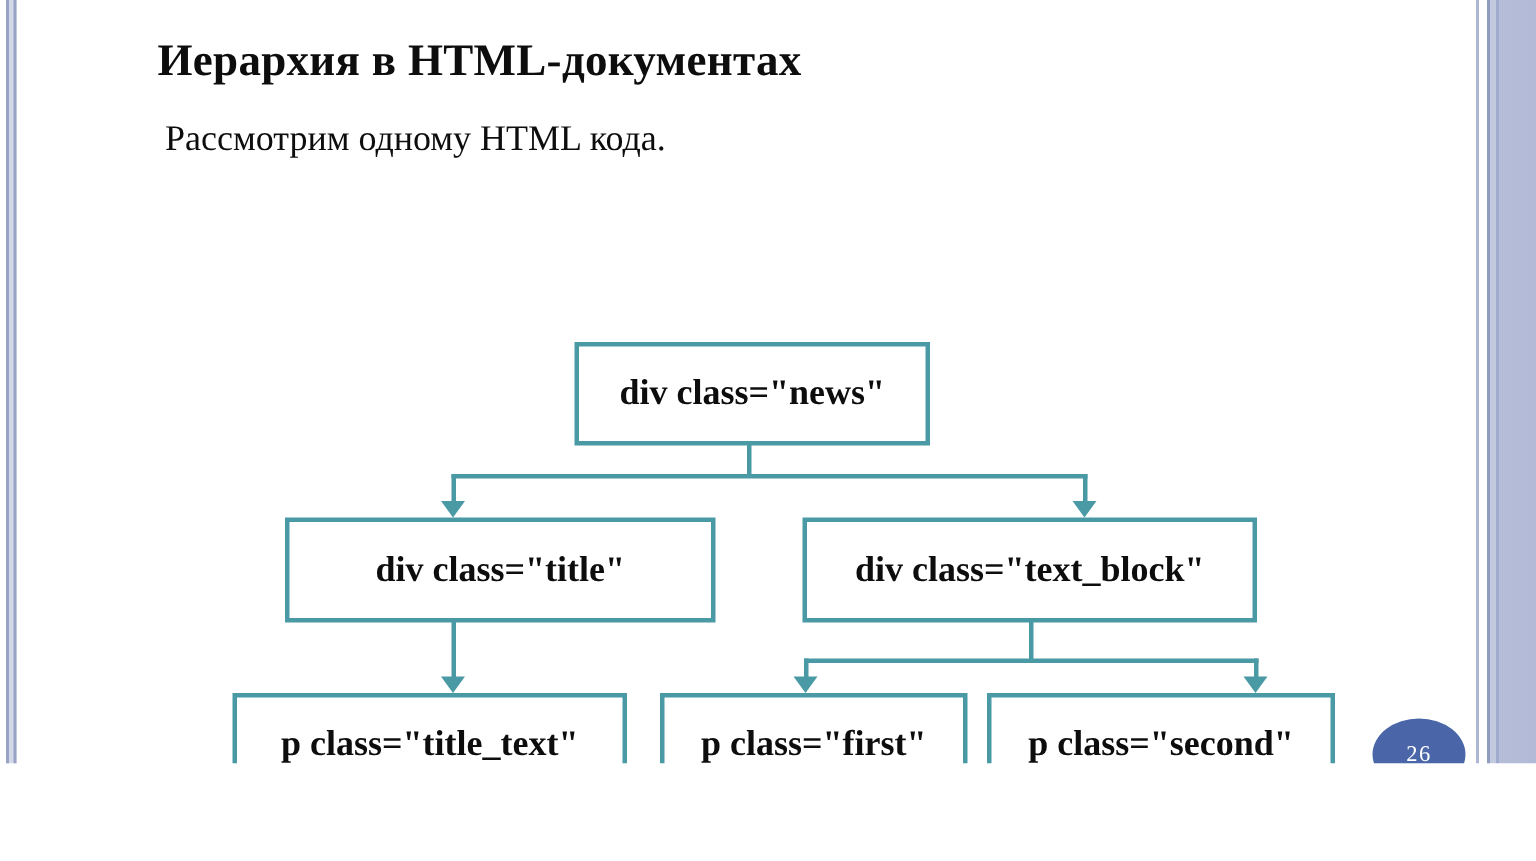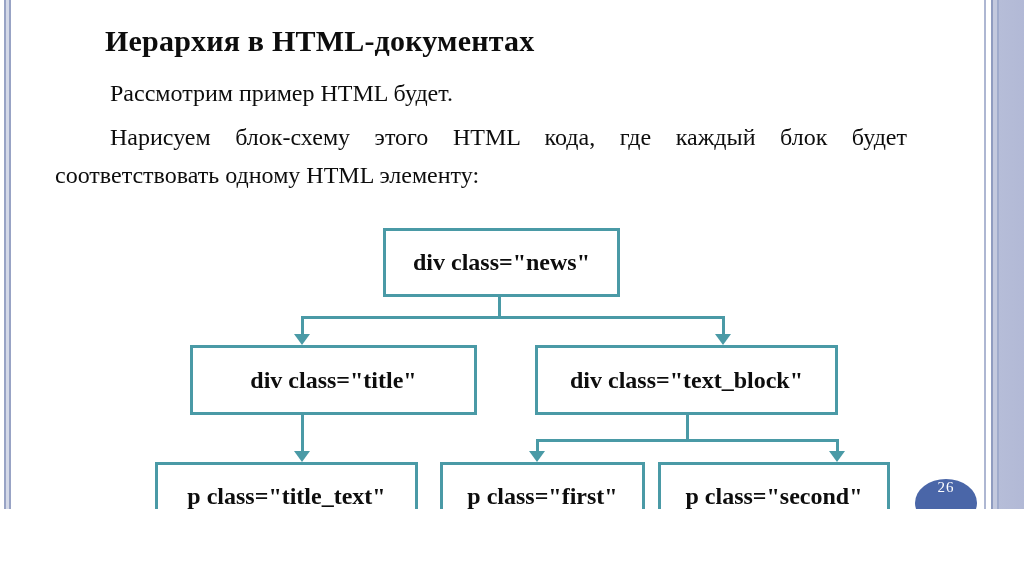--- a/index.html
+++ b/index.html
@@ -124,39 +124,39 @@
   
   .page-badge {
     position: absolute;
     left: 915px;
     top: 479px;
     width: 62px;
     height: 48px;
     border-radius: 50%;
     background: #4a66a8;
     display: flex;
+    align-items: center;
     justify-content: center;
     color: #ffffff;
     font-size: 15px;
     letter-spacing: 1px;
   }
 </style>
 </head>
 <body>
 
 <div class="slide">
 
   <div class="left-stripe"></div>
   <div class="right-band"></div>
 
   <h1 class="title">Иерархия в HTML-документах</h1>
 
   <div class="body-text">
-    <p>Рассмотрим пример HTML будет.</p>
-    <p>Нарисуем блок-схему этого HTML кода, где каждый блок будет соответствовать одному HTML элементу:</p>
+    <p>Рассмотрим одному HTML кода.</p>
   </div>
 
   <div>
 
     <div class="node" id="node-news">div class="news"</div>
     <div class="node" id="node-title">div class="title"</div>
     <div class="node" id="node-text-block">div class="text_block"</div>
     <div class="node" id="node-title-text">p class="title_text"</div>
     <div class="node" id="node-first">p class="first"</div>
     <div class="node" id="node-second">p class="second"</div>

